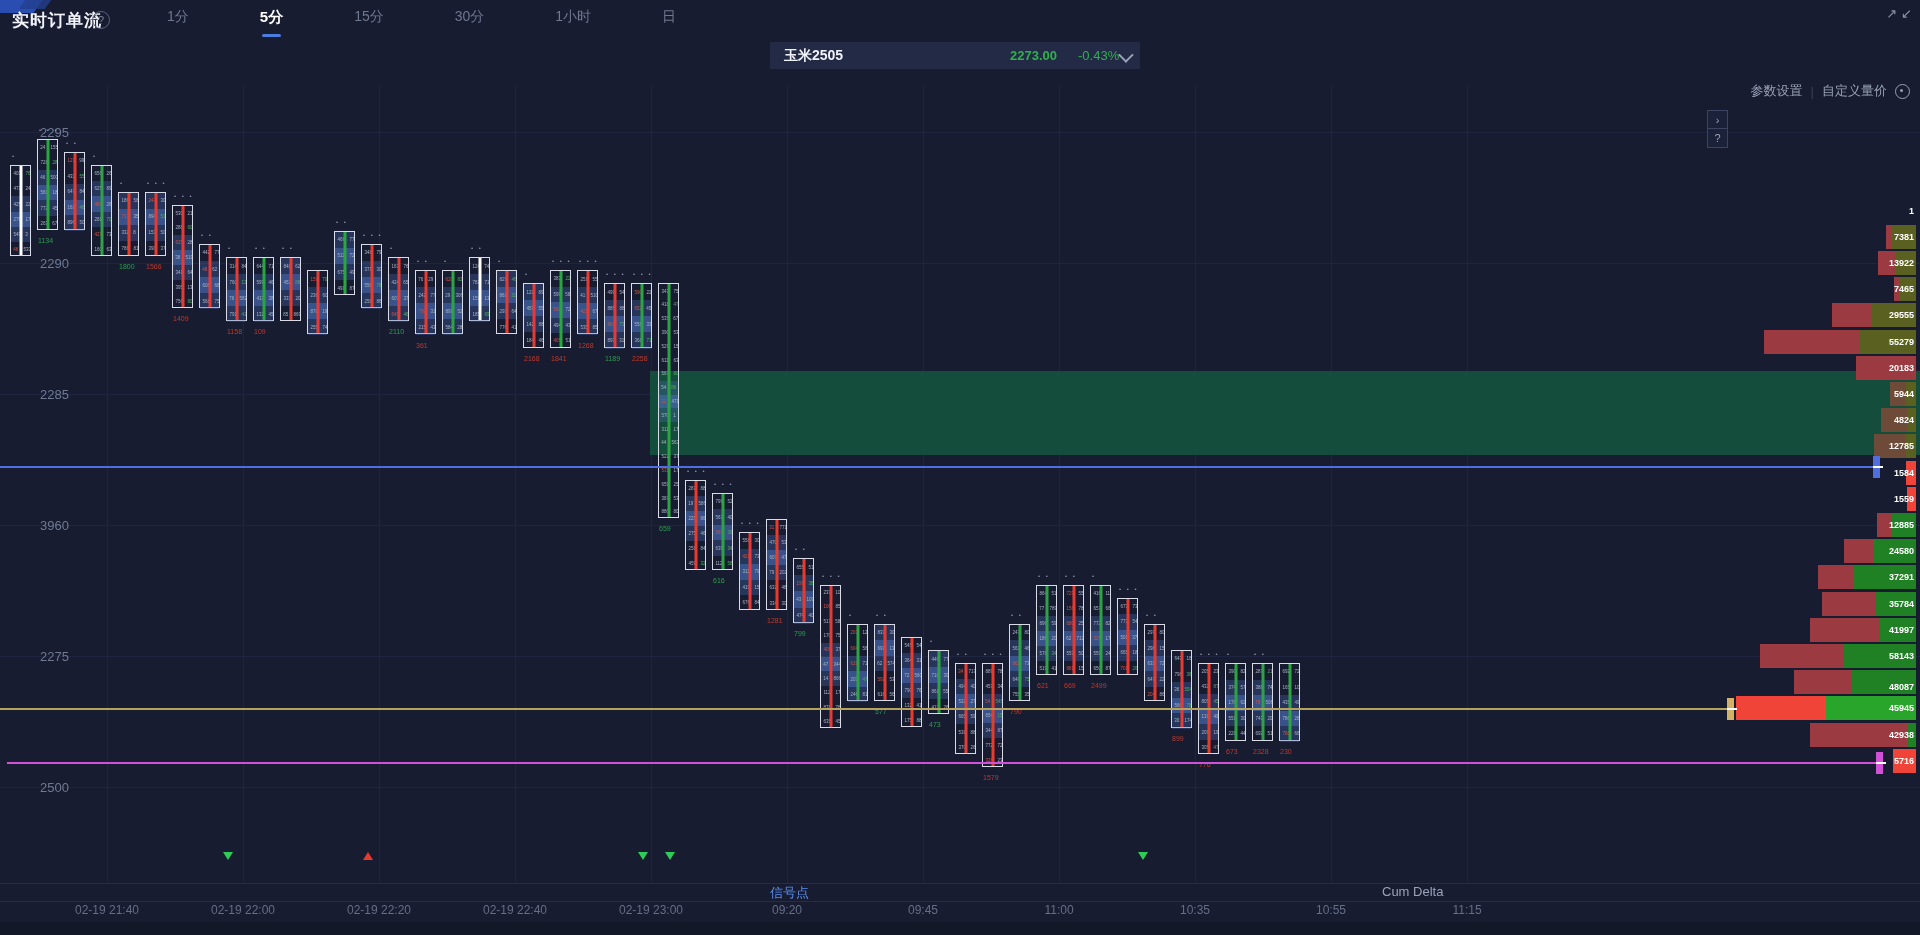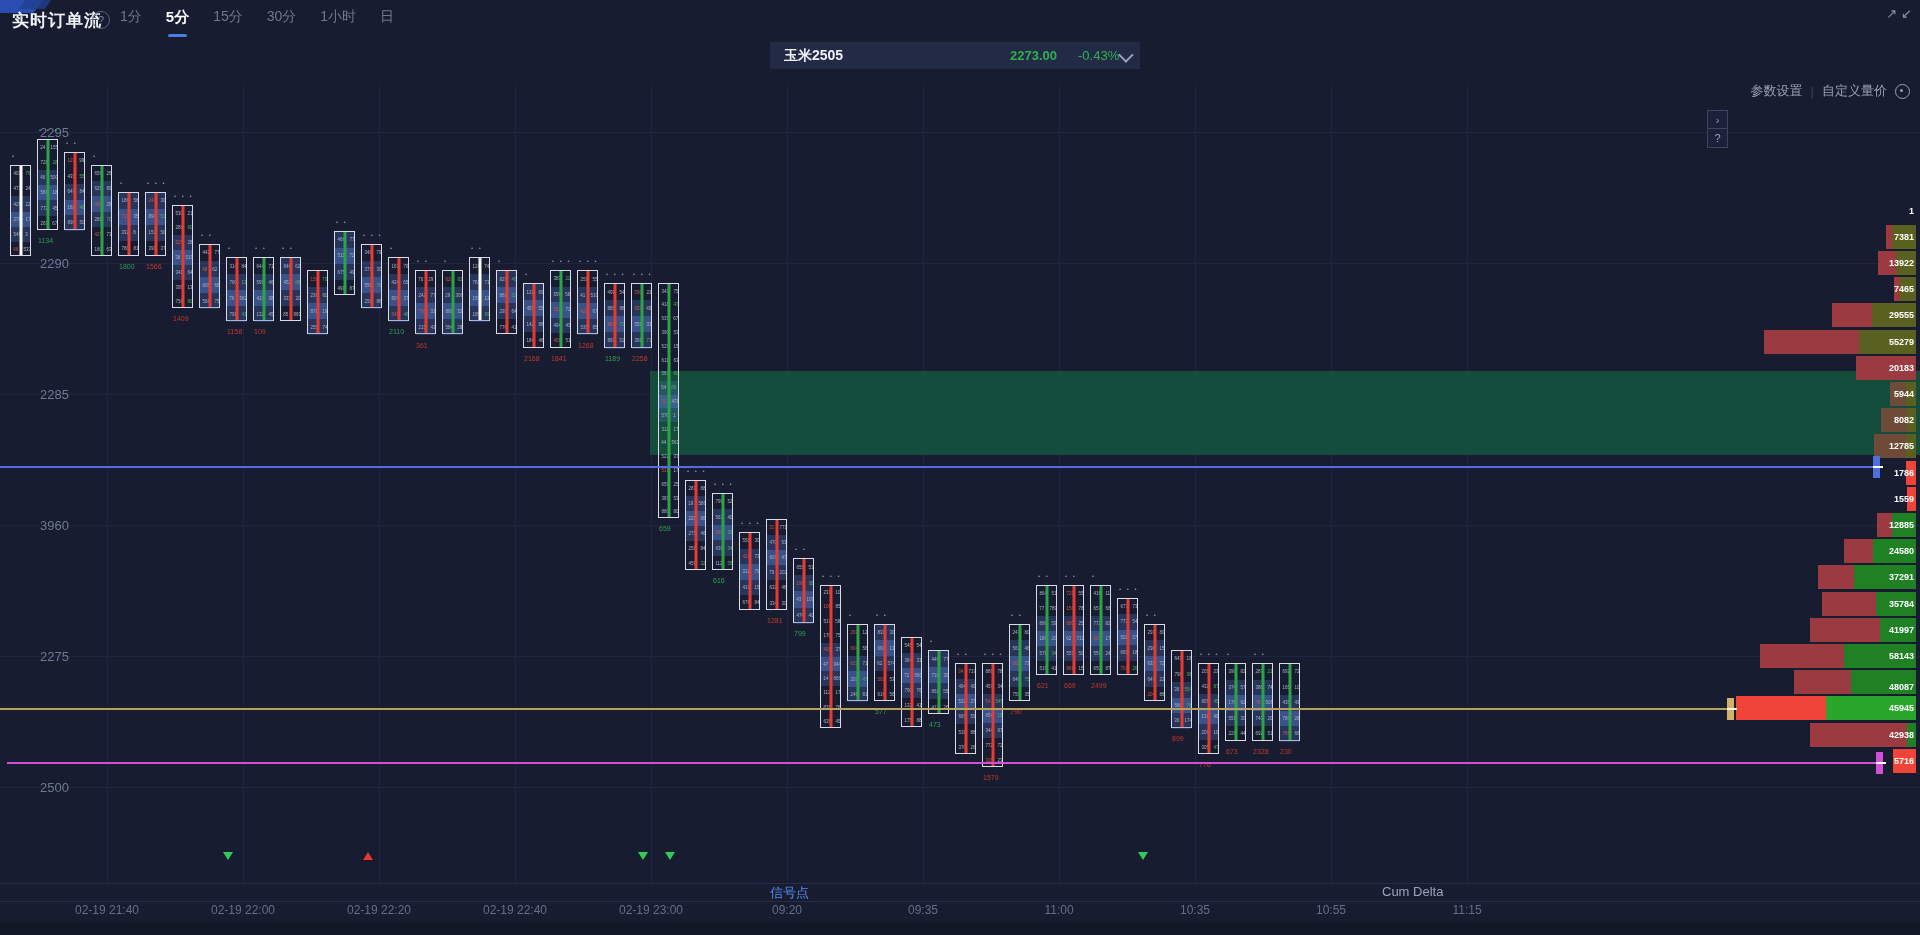--- a/index.html
+++ b/index.html
@@ -5,21 +5,21 @@
   html,body{margin:0;padding:0;background:#10152a;}
   .app{position:relative;width:1920px;height:935px;background:#171c31;overflow:hidden;
        font-family:"Liberation Sans",sans-serif;color:#cfd3e0;}
   
   .corner-deco{position:absolute;left:-8px;top:0;width:46px;height:13px;background:#2e56c8;transform:skewX(-35deg);opacity:.85;}
   .corner-deco2{position:absolute;left:22px;top:0;width:26px;height:9px;background:#23408f;transform:skewX(-35deg);opacity:.8;}
   .title{position:absolute;left:12px;top:9px;font-size:17px;font-weight:bold;color:#f2f4fa;letter-spacing:1px;}
   .help-circ{position:absolute;left:92px;top:11px;width:16px;height:16px;border:1px solid #596179;border-radius:50%;
              color:#7a8199;font-size:11px;line-height:16px;text-align:center;cursor:pointer;}
   .tabs{position:absolute;left:120px;top:8px;display:flex;gap:24px;font-size:14px;color:#6e7890;}
-  .tab{cursor:pointer;padding-bottom:8px;position:relative;}
+  .tab{cursor:pointer;padding-bottom:8px;position:relative;margin-left:47px;}
   .tab.active{color:#ffffff;font-weight:bold;font-size:15px;}
   .tab.active:after{content:"";position:absolute;left:2px;right:2px;bottom:-2px;height:3px;background:#4a7de0;border-radius:2px;}
   .expand-icons{position:absolute;right:8px;top:6px;color:#8a93a8;font-size:13px;display:flex;gap:4px;cursor:pointer;}
   
   .pill{position:absolute;left:770px;top:42px;width:370px;height:27px;background:#232a46;display:flex;align-items:center;cursor:pointer;}
   .pill .name{font-size:14px;font-weight:bold;color:#f0f2f8;margin-left:14px;}
   .pill .px{position:absolute;left:240px;font-size:13px;font-weight:bold;}
   .pill .pct{position:absolute;left:308px;font-size:13px;}
   .pill .chev{position:absolute;right:10px;top:9px;width:9px;height:9px;border-right:2px solid #9aa3b8;border-bottom:2px solid #9aa3b8;transform:rotate(45deg) translateY(-2px);}
   
@@ -1565,30 +1565,30 @@
       <div class="lad-num" style="top: 367.8px;">20183</div>
       <div class="lad-bar" style="left: 1890px; top: 382px; width: 26px; height: 24px;">
         <div class="lad-seg" style="width: 16px; background: rgb(110, 74, 56);"></div>
         <div class="lad-seg" style="width: 10px; background: rgb(90, 97, 32);"></div>
       </div>
       <div class="lad-num" style="top: 394px;">5944</div>
       <div class="lad-bar" style="left: 1881px; top: 408.2px; width: 35px; height: 24px;">
         <div class="lad-seg" style="width: 26px; background: rgb(110, 74, 56);"></div>
         <div class="lad-seg" style="width: 9px; background: rgb(90, 97, 32);"></div>
       </div>
-      <div class="lad-num" style="top: 420.2px;">8082</div>
+      <div class="lad-num" style="top: 420.2px;">4824</div>
       <div class="lad-bar" style="left: 1874px; top: 434.4px; width: 42px; height: 24px;">
         <div class="lad-seg" style="width: 32px; background: rgb(110, 74, 56);"></div>
         <div class="lad-seg" style="width: 10px; background: rgb(90, 97, 32);"></div>
       </div>
       <div class="lad-num" style="top: 446.4px;">12785</div>
       <div class="lad-bar" style="left: 1906px; top: 460.6px; width: 10px; height: 24px;">
         <div class="lad-seg" style="width: 10px; background: rgb(239, 68, 55);"></div>
       </div>
-      <div class="lad-num" style="top: 472.6px;">1786</div>
+      <div class="lad-num" style="top: 472.6px;">1584</div>
       <div class="lad-bar" style="left: 1907px; top: 486.8px; width: 9px; height: 24px;">
         <div class="lad-seg" style="width: 9px; background: rgb(239, 68, 55);"></div>
       </div>
       <div class="lad-num" style="top: 498.8px;">1559</div>
       <div class="lad-bar" style="left: 1877px; top: 513px; width: 39px; height: 24px;">
         <div class="lad-seg" style="width: 15px; background: rgb(155, 58, 64);"></div>
         <div class="lad-seg" style="width: 24px; background: rgb(31, 128, 36);"></div>
       </div>
       <div class="lad-num" style="top: 525px;">12885</div>
       <div class="lad-bar" style="left: 1844px; top: 539.2px; width: 72px; height: 24px;">
@@ -1655,18 +1655,18 @@
   <div class="panel-lab" id="lab-signal" style="left: 770px; top: 884px; color: rgb(91, 141, 238);">信号点</div>
   <div class="panel-lab" id="lab-cum" style="left: 1382px; top: 884px; color: rgb(154, 163, 184);">Cum Delta</div>
   <div class="strip-line" style="top:901px"></div>
   <div class="bottom-strip"></div>
 <div class="xlab" style="left: 107px;">02-19 21:40</div>
     <div class="xlab" style="left: 243px;">02-19 22:00</div>
     <div class="xlab" style="left: 379px;">02-19 22:20</div>
     <div class="xlab" style="left: 515px;">02-19 22:40</div>
     <div class="xlab" style="left: 651px;">02-19 23:00</div>
     <div class="xlab" style="left: 787px;">09:20</div>
-    <div class="xlab" style="left: 923px;">09:35</div>
+    <div class="xlab" style="left: 923px;">09:45</div>
     <div class="xlab" style="left: 1059px;">11:00</div>
     <div class="xlab" style="left: 1195px;">10:35</div>
     <div class="xlab" style="left: 1331px;">10:55</div>
     <div class="xlab" style="left: 1467px;">11:15</div>
   </div>
 
 </body></html>

